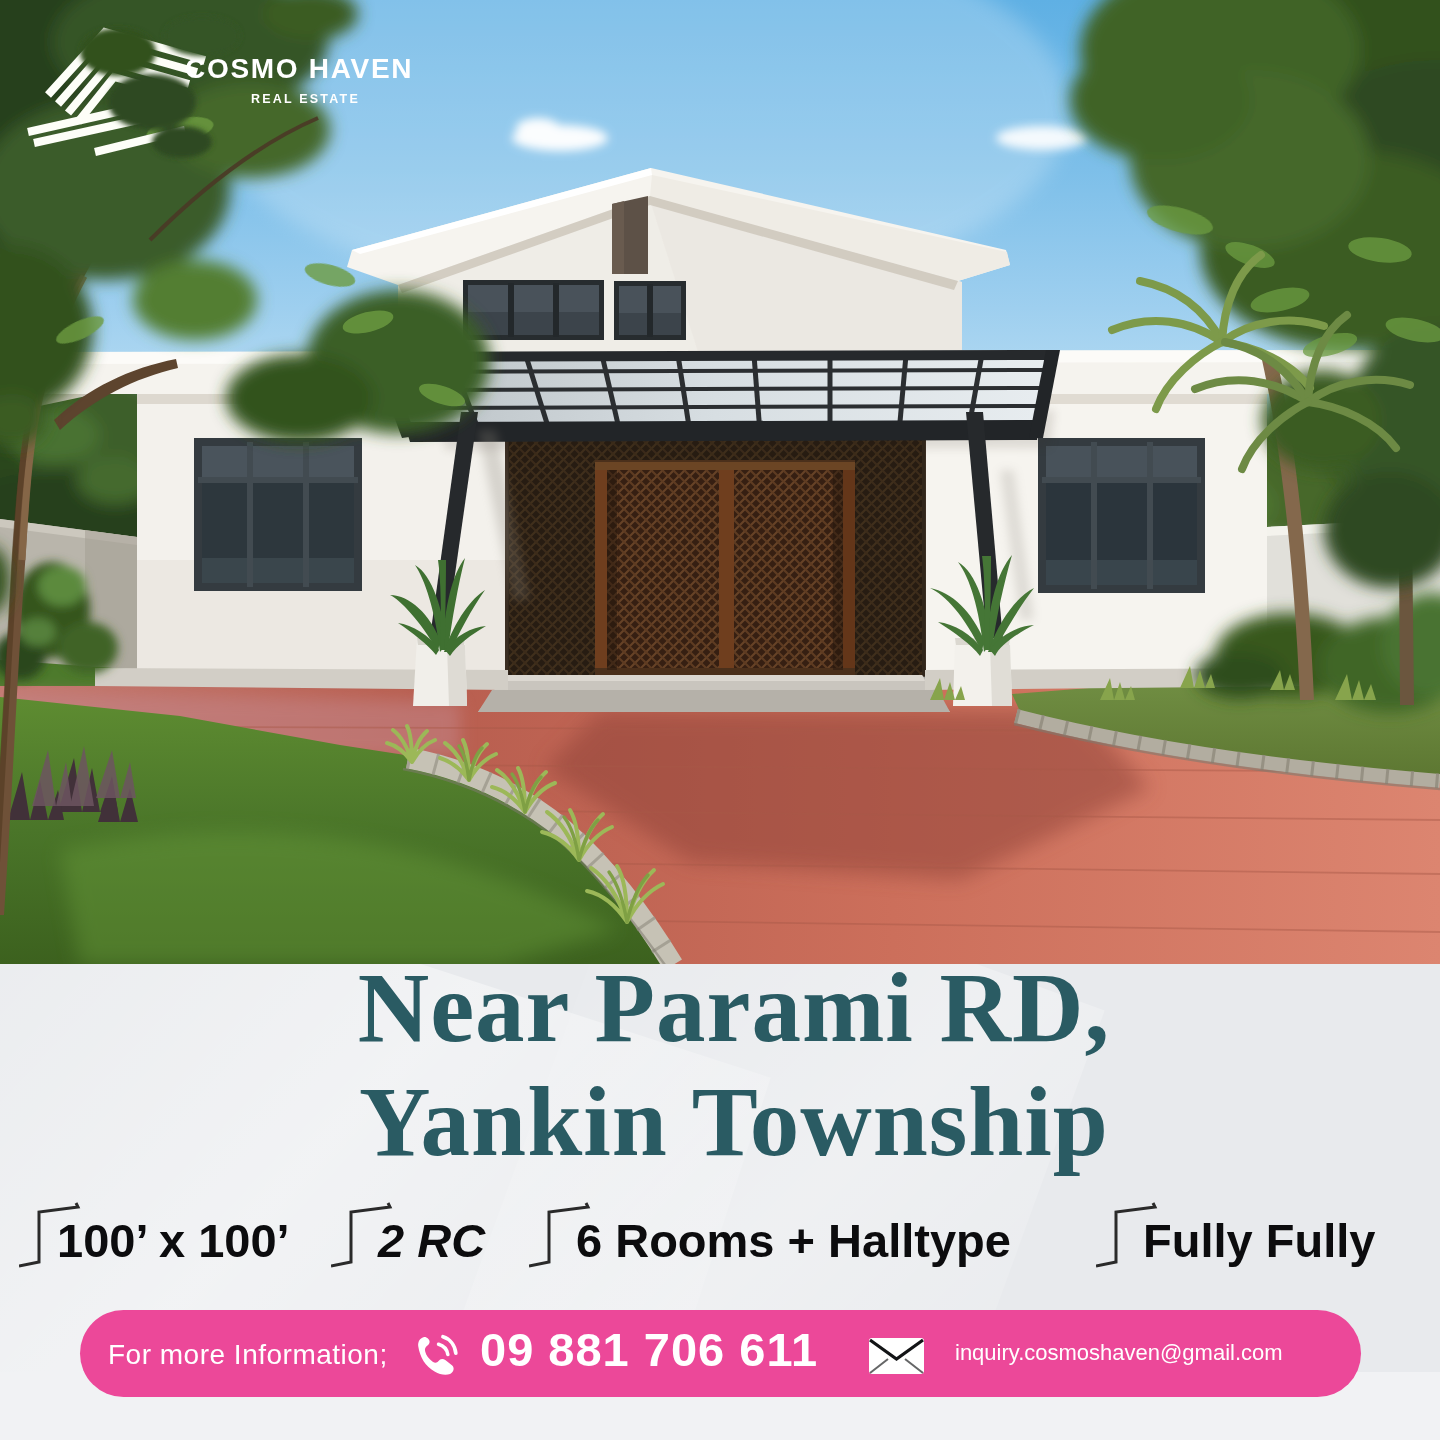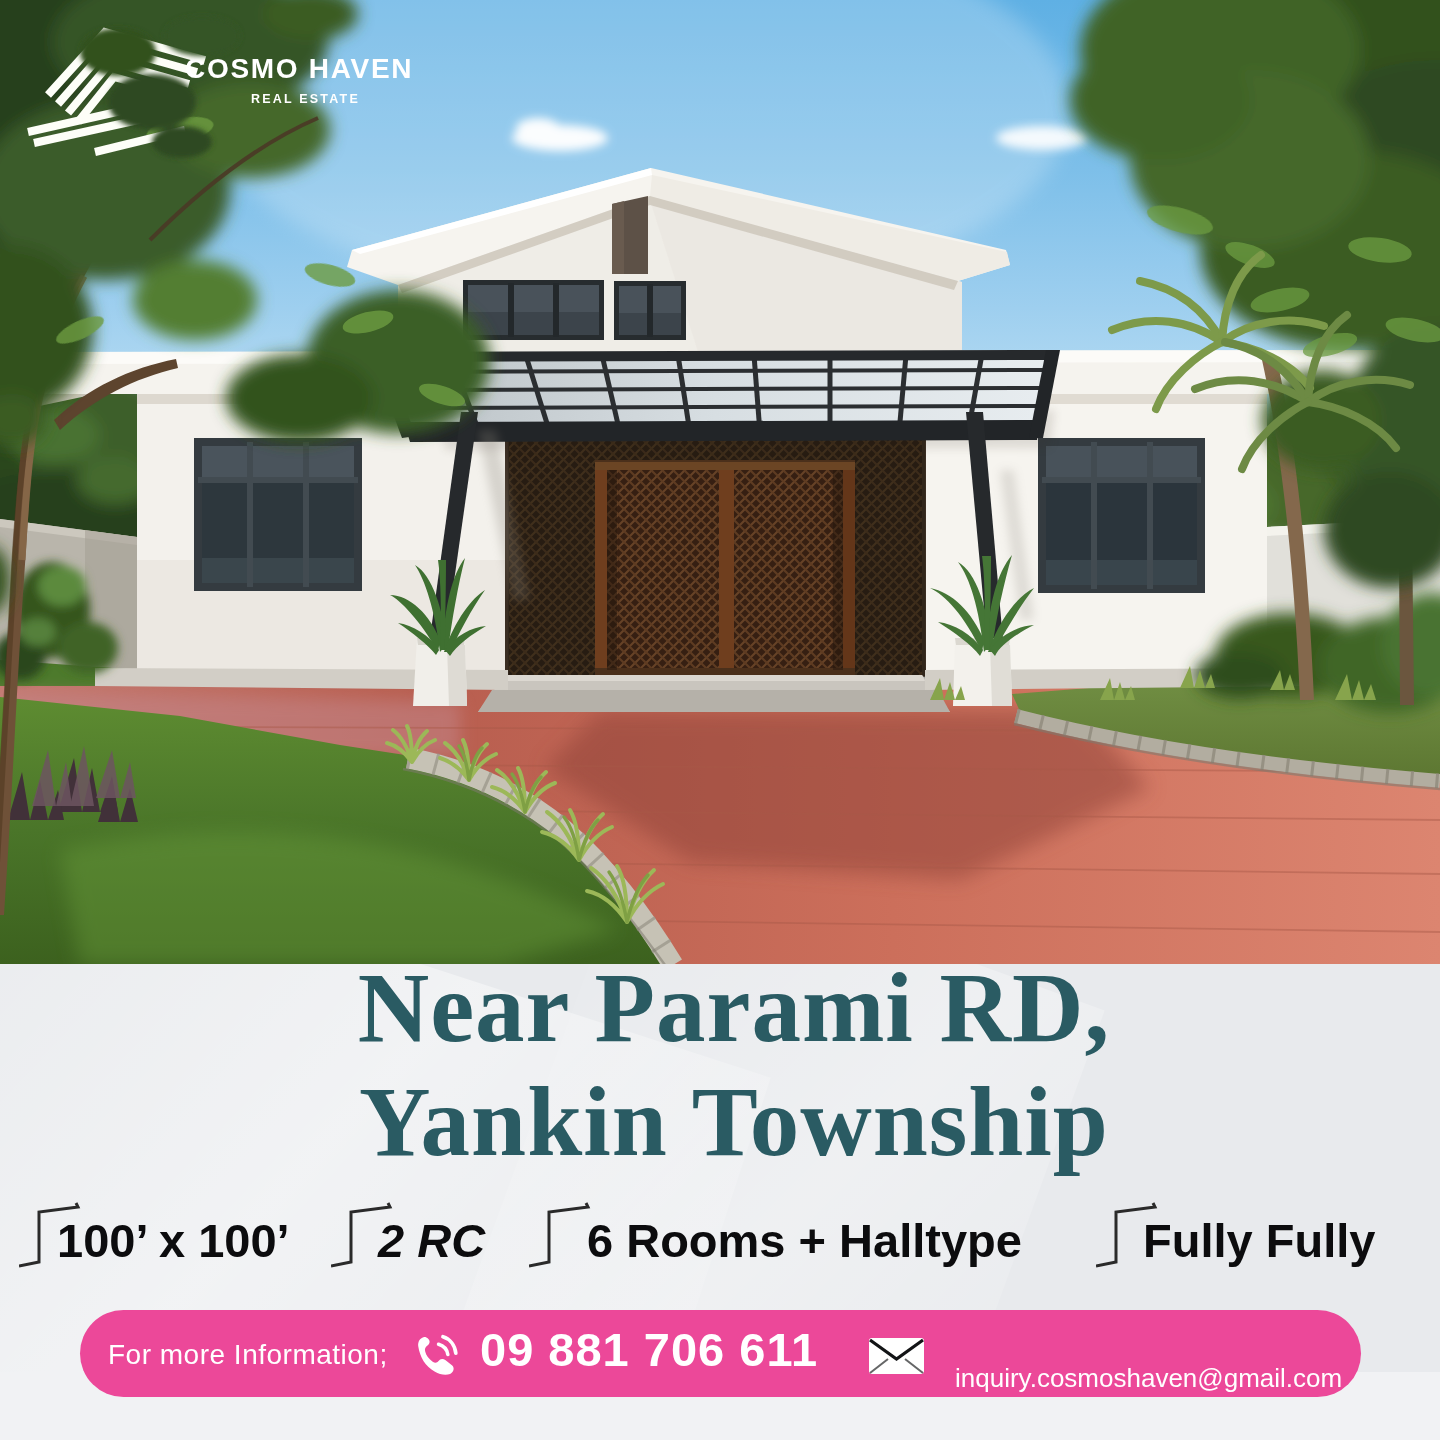--- a/index.html
+++ b/index.html
@@ -8,21 +8,21 @@
   .photo{position:absolute;left:0;top:0;width:1440px;height:965px;}
   .panel{position:absolute;left:0;top:964px;width:1440px;height:476px;background:#e8eaed;overflow:hidden;}
   .streak{position:absolute;background:linear-gradient(115deg,rgba(255,255,255,0) 0%,rgba(255,255,255,.85) 50%,rgba(255,255,255,0) 100%);}
   .title{position:absolute;left:14px;top:-13px;width:1440px;text-align:center;font-family:"Liberation Serif",serif;font-weight:bold;color:#2a5b63;font-size:99px;line-height:114px;letter-spacing:1px;}
   .feat{position:absolute;top:235px;height:72px;}
   .bracket{position:absolute;left:-14px;top:1px;width:62px;height:68px;}
   .ftext{position:absolute;left:0;top:14px;font-weight:bold;color:#0c0c0e;font-size:47px;letter-spacing:0px;white-space:nowrap;}
   .bar{position:absolute;left:80px;top:346px;width:1281px;height:87px;background:#ec4899;border-radius:44px;}
   .bar .info{position:absolute;left:28px;top:29px;color:#fff;font-size:28px;letter-spacing:.5px;}
   .bar .phone{position:absolute;left:400px;top:12px;color:#fff;font-size:47px;font-weight:bold;letter-spacing:1px;}
-  .bar .mail{position:absolute;left:875px;top:30px;color:#fff;font-size:26px;margin-top:23px;}
+  .bar .mail{position:absolute;left:875px;top:30px;color:#fff;font-size:22px;}
   .wm{position:absolute;left:440px;top:680px;width:640px;height:100px;opacity:.5;}
 </style>
 </head>
 <body>
 <div class="page">
 
 <svg class="photo" width="1440" height="965" viewBox="0 0 1440 965">
   <defs>
     <linearGradient id="sky" x1="0" y1="0" x2="0" y2="1">
       <stop offset="0" stop-color="#5fb0e4"></stop>
@@ -462,21 +462,21 @@
     <svg class="bracket" viewBox="0 0 62 68">
           <path d="M57,3 L59,7 L20,12 L20,62 L0,66" stroke="#2a2a2a" stroke-width="3" fill="none" stroke-linejoin="miter"></path>
         </svg>
     <div class="ftext" style="left:33px;font-style:italic;">2 RC</div>
   </div>
 
   <div class="feat" style="left:543px;">
     <svg class="bracket" viewBox="0 0 62 68">
           <path d="M57,3 L59,7 L20,12 L20,62 L0,66" stroke="#2a2a2a" stroke-width="3" fill="none" stroke-linejoin="miter"></path>
         </svg>
-    <div class="ftext" style="left:44px;text-align:center;">6 Rooms + Halltype</div>
+    <div class="ftext" style="left:33px;text-align:center;">6 Rooms + Halltype</div>
   </div>
 
   <div class="feat" style="left:1110px;">
     <svg class="bracket" viewBox="0 0 62 68">
           <path d="M57,3 L59,7 L20,12 L20,62 L0,66" stroke="#2a2a2a" stroke-width="3" fill="none" stroke-linejoin="miter"></path>
         </svg>
     <div class="ftext" style="left:33px;">Fully Fully</div>
   </div>
 
   <div class="bar">

